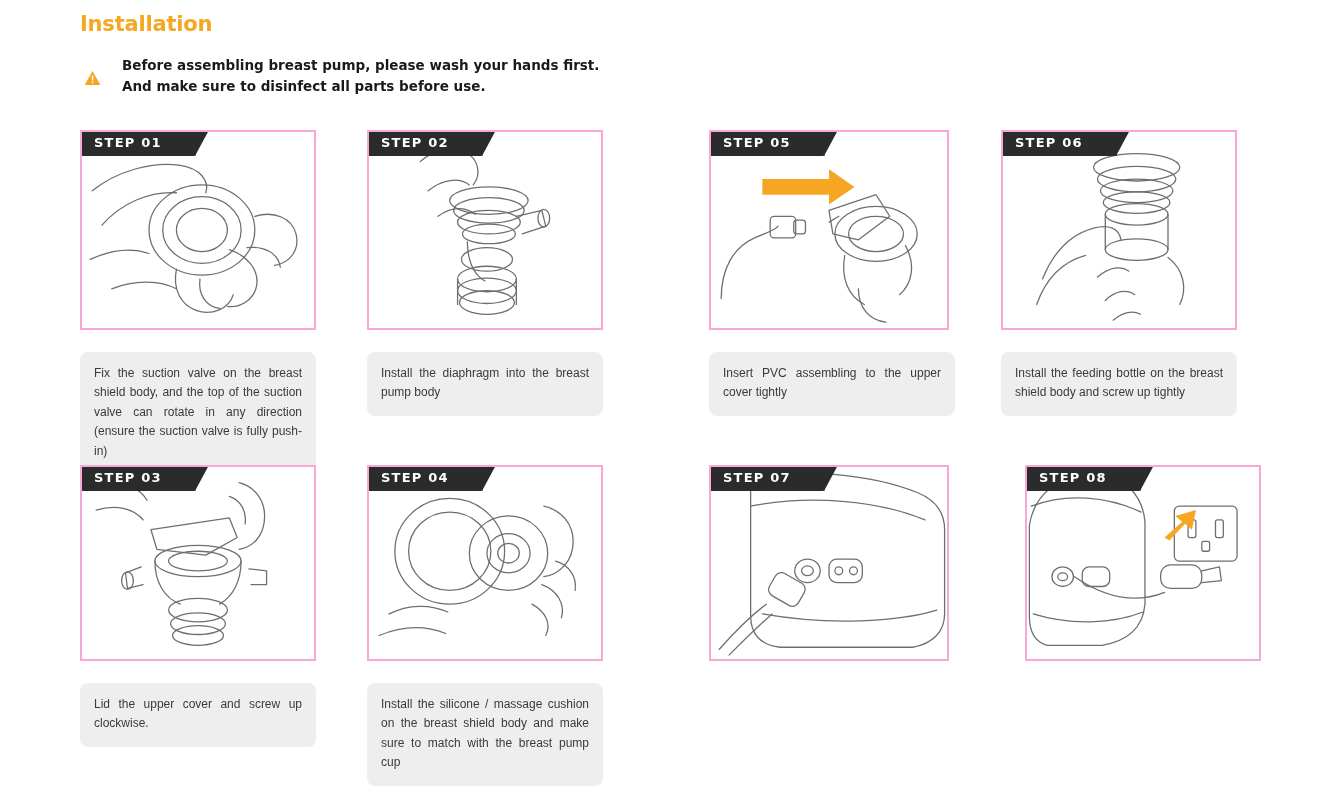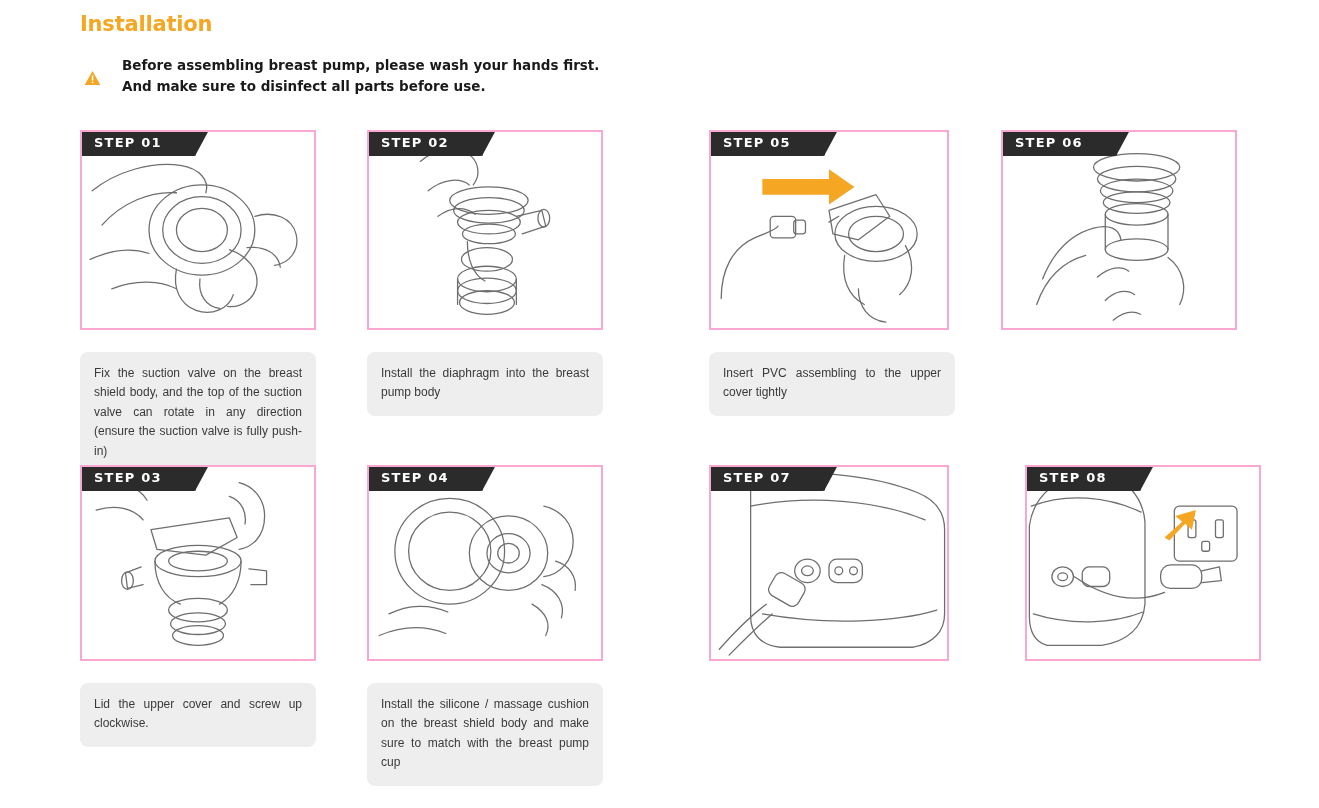--- a/index.html
+++ b/index.html
@@ -229,20 +229,21 @@
               <path d="M40 150 C52 120 70 104 92 98 C108 94 118 98 120 110"></path>
               <path d="M34 176 C44 148 62 132 84 126"></path>
               <path d="M96 148 C108 138 120 136 128 142"></path>
               <path d="M104 172 C114 162 126 160 134 166"></path>
               <path d="M112 192 C122 184 132 182 140 186"></path>
               <path d="M168 128 C184 140 188 160 180 176"></path>
             </g>
           </svg>
         </div>
       </div>
+      <div class="caption">Install the feeding bottle on the breast shield body and screw up tightly</div>
     </div>
 
     <div class="step" style="left:68px; top:335px; width:236px;">
       <div class="frame" style="width:236px; height:196px;">
         <div class="badge">STEP 03</div>
         <div class="ill">
           <svg viewBox="0 0 236 196">
             <g fill="none" stroke="#6e6e6e" stroke-width="1.3" stroke-linecap="round" stroke-linejoin="round">
               <path d="M20 20 C40 14 58 20 66 34"></path>
               <path d="M14 44 C34 38 52 42 62 54"></path>

